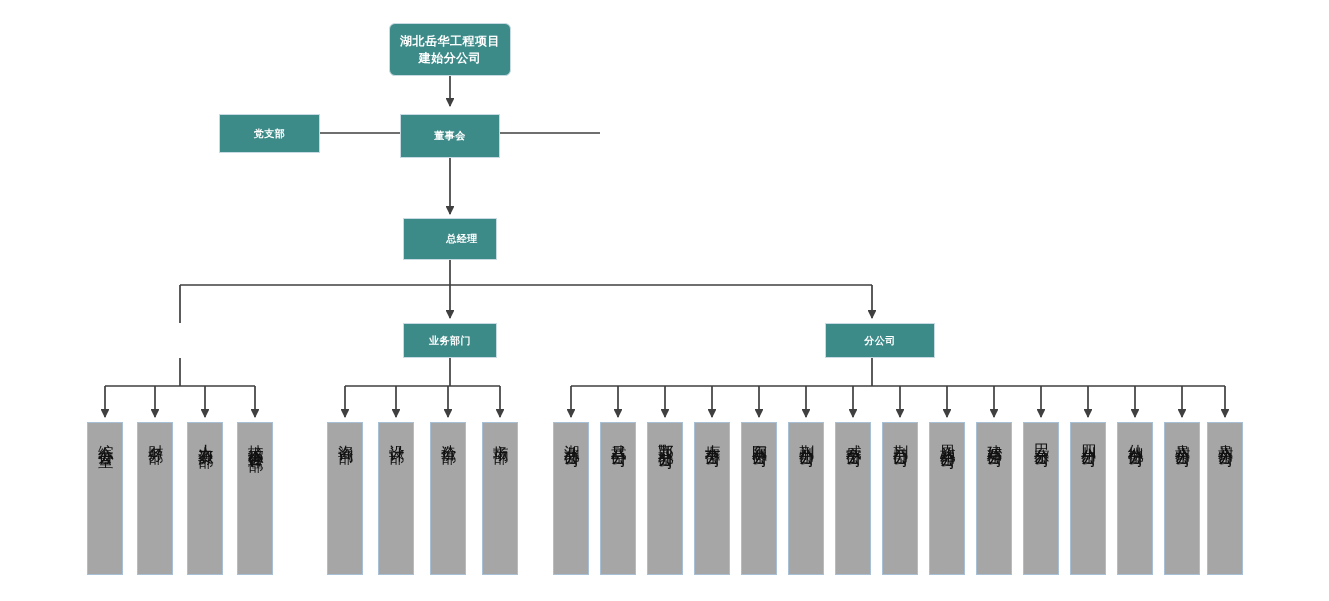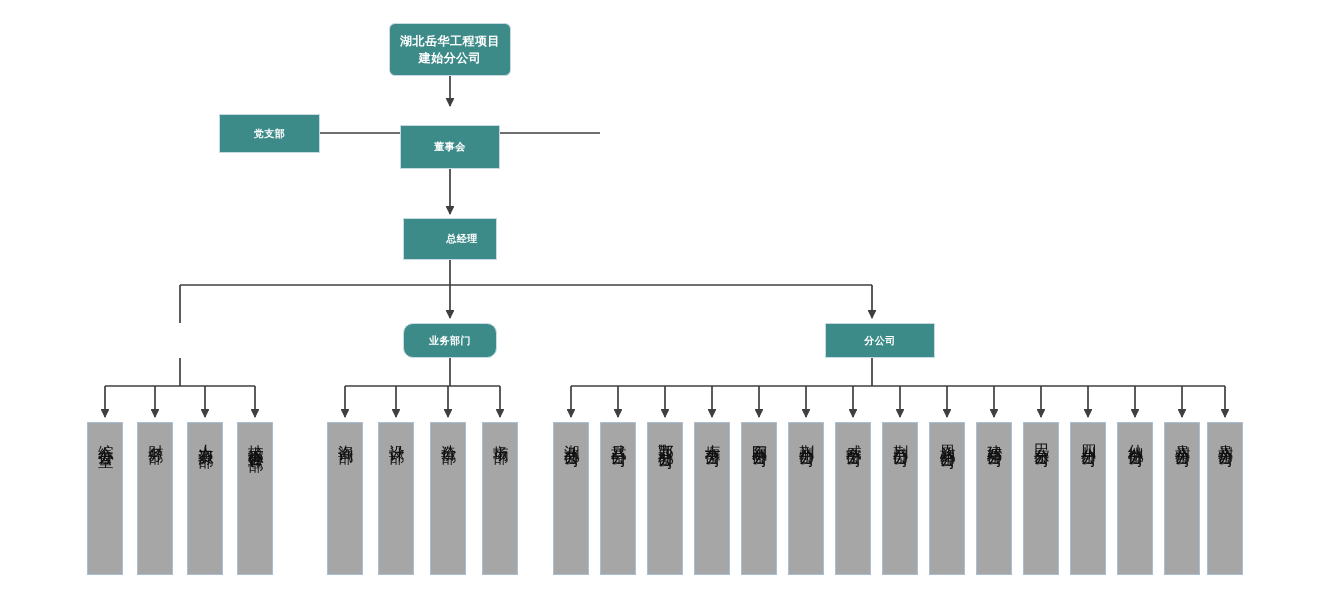--- a/index.html
+++ b/index.html
@@ -132,29 +132,29 @@
   <div class="node node-teal node-root" style="left:389px; top:23px; width:122px; height:53px;">
     <div>
       <span>湖北岳华工程项目</span><br>
       <span>建始分公司</span>
     </div>
   </div>
 
   <div class="node node-teal" style="left:219px; top:114px; width:101px; height:39px;">
     <span>党支部</span>
   </div>
-  <div class="node node-teal" style="left:400px; top:125px; width:100px; height:44px;">
+  <div class="node node-teal" style="left:400px; top:114px; width:100px; height:44px;">
     <span>董事会</span>
   </div>
 
   <div class="node node-teal" style="left:403px; top:218px; width:94px; height:42px;padding-left:24px;">
     <span>总经理</span>
   </div>
 
-  <div class="node node-teal" style="left:403px; top:323px; width:94px; height:35px;border-radius:10px;">
+  <div class="node node-teal" style="left:403px; top:323px; width:94px; height:35px;">
     <span>业务部门</span>
   </div>
   <div class="node node-teal" style="left:825px; top:323px; width:110px; height:35px;">
     <span>分公司</span>
   </div>
 
   <div class="node node-gray" style="left:87px; top:422px; width:36px; height:153px;">
     <span class="vtext">综合办公室</span>
   </div>
   <div class="node node-gray" style="left:137px; top:422px; width:36px; height:153px;">

